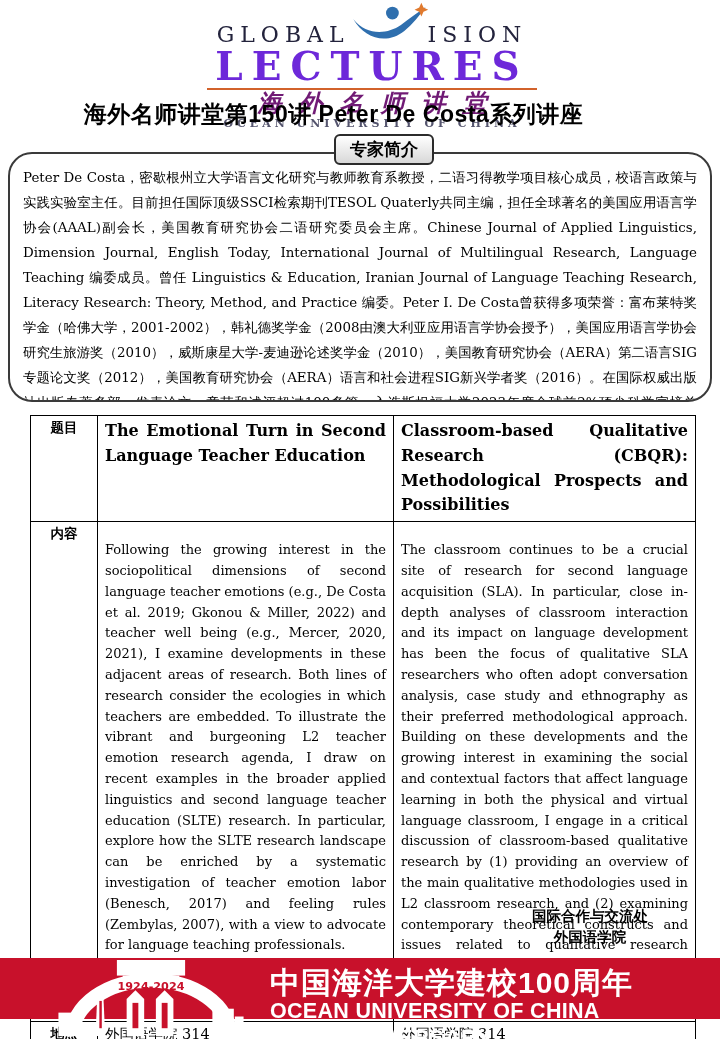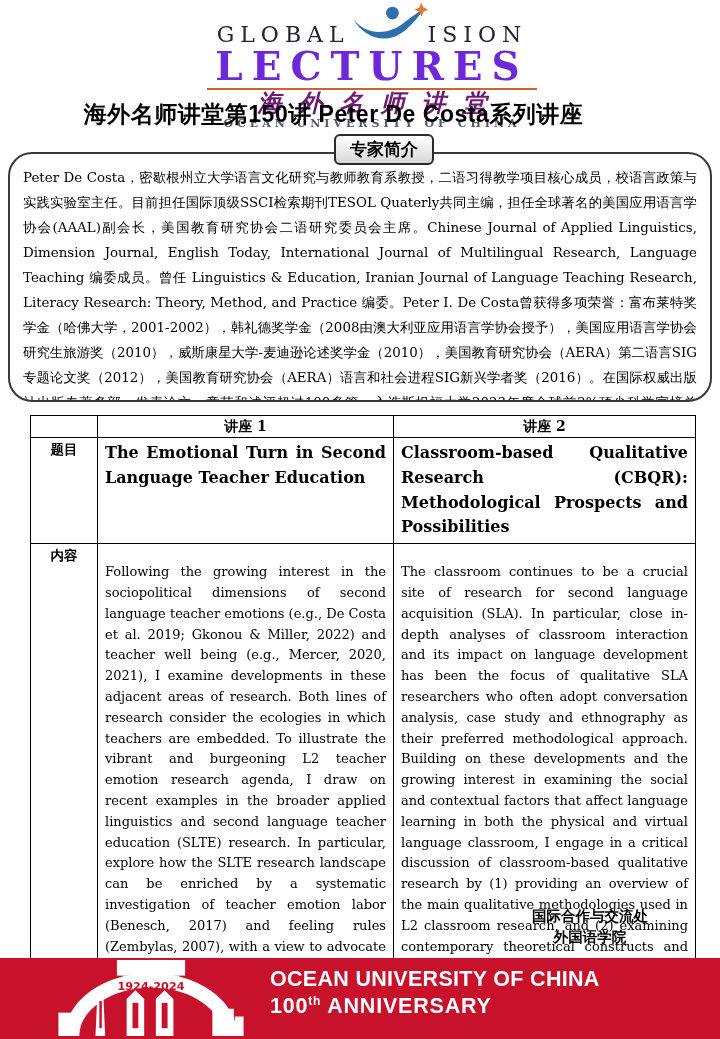--- a/index.html
+++ b/index.html
@@ -46,21 +46,21 @@
   td.lec-content{font-size:13px;text-align:justify;vertical-align:top;padding:18px 7px;
                  line-height:1.6;height:365px;}
   td.lec-plain{font-family:"DejaVu Sans","Liberation Sans",sans-serif;font-size:14.5px;
                padding:2px 7px;height:26px;white-space:pre-wrap;}
 
   
   .footer-org{position:absolute;top:906px;left:440px;width:300px;text-align:center;
               font-size:14.5px;font-weight:bold;line-height:21px;}
 
   
-  .banner{position:absolute;top:958px;left:0;width:720px;height:81px;background:#c8112b;}
+  .banner{position:absolute;top:958px;left:0;width:720px;height:61px;background:#c8112b;}
   .gate-svg{position:absolute;left:58px;top:2px;}
   .banner-text{position:absolute;left:270px;top:9px;color:#fff;}
   .banner-cn{font-size:30px;font-weight:bold;letter-spacing:1px;line-height:32px;}
   .banner-en{font-size:21.5px;font-weight:bold;letter-spacing:0.3px;line-height:22px;margin-top:1px;}
   .banner-ann{font-size:21.5px;font-weight:bold;letter-spacing:0.8px;line-height:22px;}
   .banner-ann sup{font-size:12px;}
 </style>
 </head>
 <body>
 
@@ -87,25 +87,20 @@
   <div class="bio-text">Peter De Costa，密歇根州立大学语言文化研究与教师教育系教授，二语习得教学项目核心成员，校语言政策与实践实验室主任。目前担任国际顶级SSCI检索期刊TESOL Quaterly共同主编，担任全球著名的美国应用语言学协会(AAAL)副会长，美国教育研究协会二语研究委员会主席。Chinese Journal of Applied Linguistics, Dimension Journal, English Today, International Journal of Multilingual Research, Language Teaching 编委成员。曾任 Linguistics &amp; Education, Iranian Journal of Language Teaching Research, Literacy Research: Theory, Method, and Practice 编委。Peter I. De Costa曾获得多项荣誉：富布莱特奖学金（哈佛大学，2001-2002），韩礼德奖学金（2008由澳大利亚应用语言学协会授予），美国应用语言学协会研究生旅游奖（2010），威斯康星大学-麦迪逊论述奖学金（2010），美国教育研究协会（AERA）第二语言SIG专题论文奖（2012），美国教育研究协会（AERA）语言和社会进程SIG新兴学者奖（2016）。在国际权威出版社出版专著多部，发表论文、章节和述评超过100多篇，入选斯坦福大学2023年度全球前2%顶尖科学家榜单（Top 2% of Scientists on Stanford List）。</div>
 </div>
 
 <table class="lectures">
   <colgroup>
       <col class="col-label">
       <col class="col-l1">
       <col class="col-l2">
     </colgroup>
   <tbody>
-      <tr>
-    <th class="lec-head"></th>
-    <th class="lec-head">讲座 1</th>
-    <th class="lec-head">讲座 2</th>
-  </tr>
   <tr>
     <td class="row-label">题目</td>
     <td class="lec-title">The Emotional Turn in Second Language Teacher Education</td>
     <td class="lec-title">Classroom-based Qualitative Research (CBQR): Methodological Prospects and Possibilities</td>
   </tr>
   <tr>
     <td class="row-label">内容</td>
     <td class="lec-content">Following the growing interest in the sociopolitical dimensions of second language teacher emotions (e.g., De Costa et al. 2019; Gkonou &amp; Miller, 2022) and teacher well being (e.g., Mercer, 2020, 2021), I examine developments in these adjacent areas of research. Both lines of research consider the ecologies in which teachers are embedded. To illustrate the vibrant and burgeoning L2 teacher emotion research agenda, I draw on recent examples in the broader applied linguistics and second language teacher education (SLTE) research. In particular, explore how the SLTE research landscape can be enriched by a systematic investigation of teacher emotion labor (Benesch, 2017) and feeling rules (Zembylas, 2007), with a view to advocate for language teaching professionals.</td>
     <td class="lec-content">The classroom continues to be a crucial site of research for second language acquisition (SLA). In particular, close in-depth analyses of classroom interaction and its impact on language development has been the focus of qualitative SLA researchers who often adopt conversation analysis, case study and ethnography as their preferred methodological approach. Building on these developments and the growing interest in examining the social and contextual factors that affect language learning in both the physical and virtual language classroom, I engage in a critical discussion of classroom-based qualitative research by (1) providing an overview of the main qualitative methodologies used in L2 classroom research, and (2) examining contemporary theoretical constructs and issues related to qualitative research carried out in classroom settings.</td>
   </tr>
@@ -137,16 +132,17 @@
     <rect x="42" y="42" width="2.5" height="28" fill="#c8112b"></rect>
     <path d="M70,78 L70,40 L79,31 L88,40 L88,78 Z" fill="#ffffff"></path>
     <rect x="76" y="44" width="6" height="26" fill="#c8112b"></rect>
     <path d="M100,78 L100,40 L109,31 L118,40 L118,78 Z" fill="#ffffff"></path>
     <rect x="106" y="44" width="6" height="26" fill="#c8112b"></rect>
     <rect x="158" y="50" width="22" height="28" fill="#ffffff"></rect>
     <rect x="181" y="58" width="9" height="20" fill="#ffffff"></rect>
     <text x="95" y="31" font-size="11.5" font-weight="bold" fill="#c8112b" text-anchor="middle" font-family="DejaVu Sans, sans-serif">1924-2024</text>
   </svg>
   <div class="banner-text">
+    <div class="banner-cn">中国海洋大学建校100周年</div>
     <div class="banner-en">OCEAN UNIVERSITY OF CHINA</div>
     <div class="banner-ann"><span>100</span><sup>th</sup><span> ANNIVERSARY</span></div>
   </div>
 </div>
 
 </body></html>

